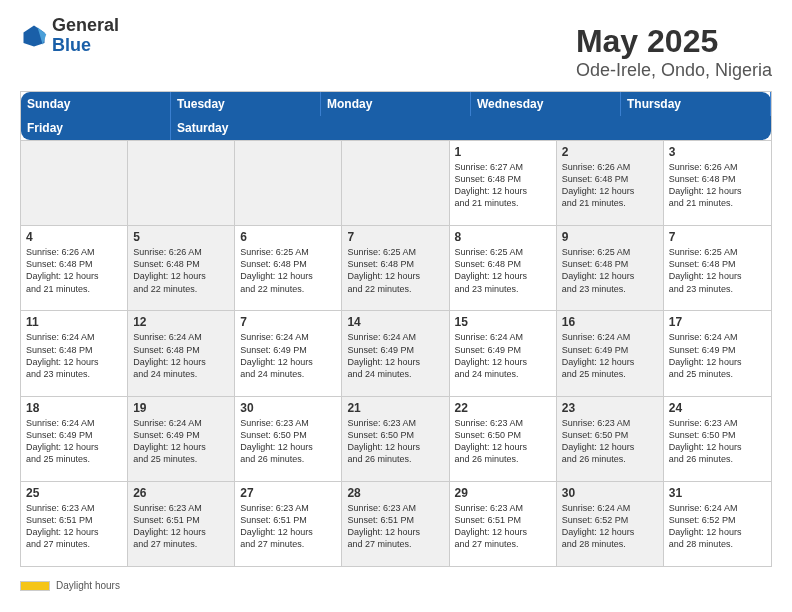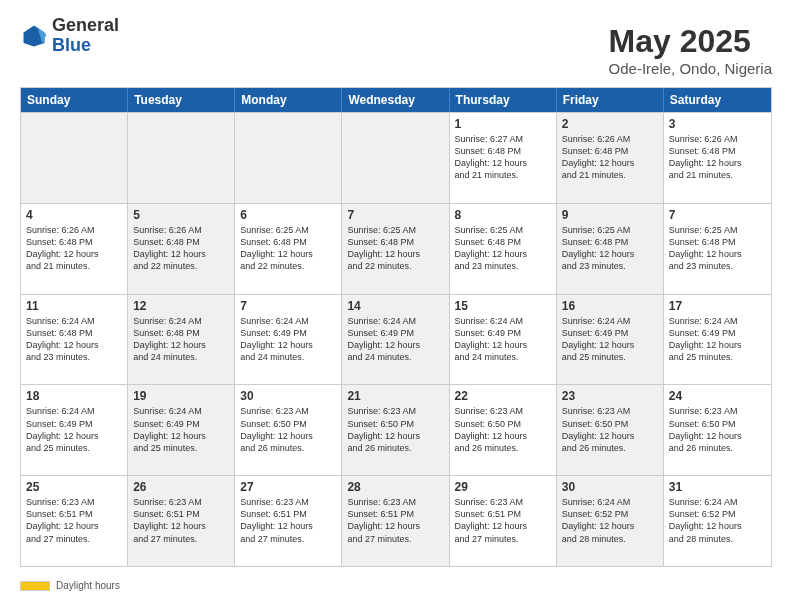--- a/index.html
+++ b/index.html
@@ -42,33 +42,34 @@
     .title-block {
       text-align: left;
       margin-top: 7px;
     }
     .month-title {
       font-size: 32px;
       font-weight: bold;
       color: #333;
     }
     .location {
-      font-size: 15px;
+      font-size: 18px;
       color: #555;
     }
     .calendar {
       flex: 1;
       display: flex;
       flex-direction: column;
       border: 1px solid #ccc;
     }
     .cal-header {
       display: grid;
-      grid-template-columns: repeat(7, 1fr);
+      grid-template-columns: repeat(5, 1fr);
       background: #1a5fa8;
+      border-radius: 9px;
     }
     .cal-header-cell {
       color: #fff;
       font-size: 12px;
       font-weight: bold;
       padding: 5px 6px;
       text-align: left;
       border-right: 1px solid #3a7fd0;
     }
     .cal-header-cell:last-child { border-right: none; }

